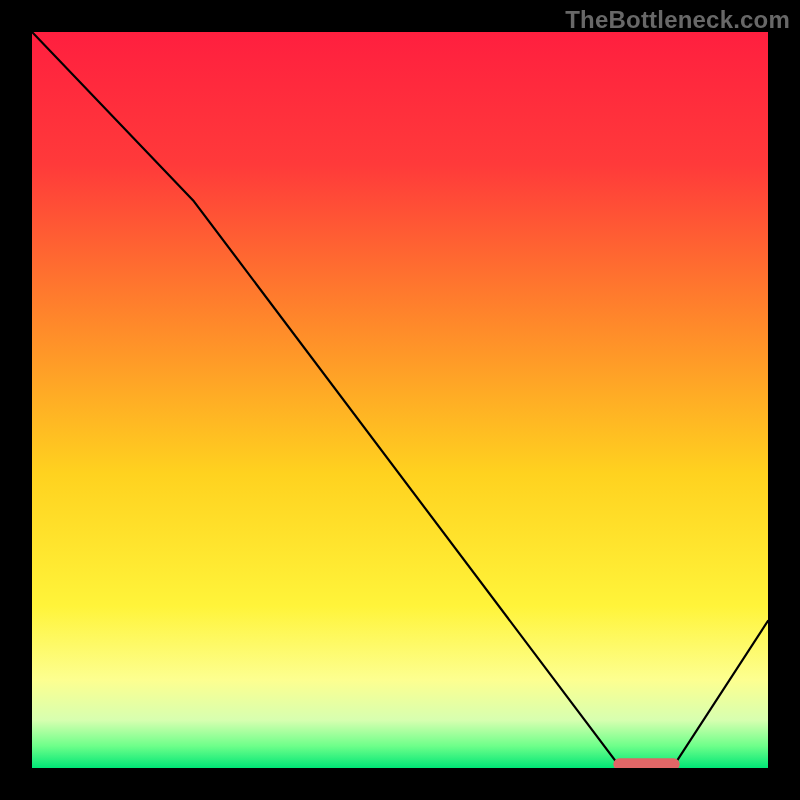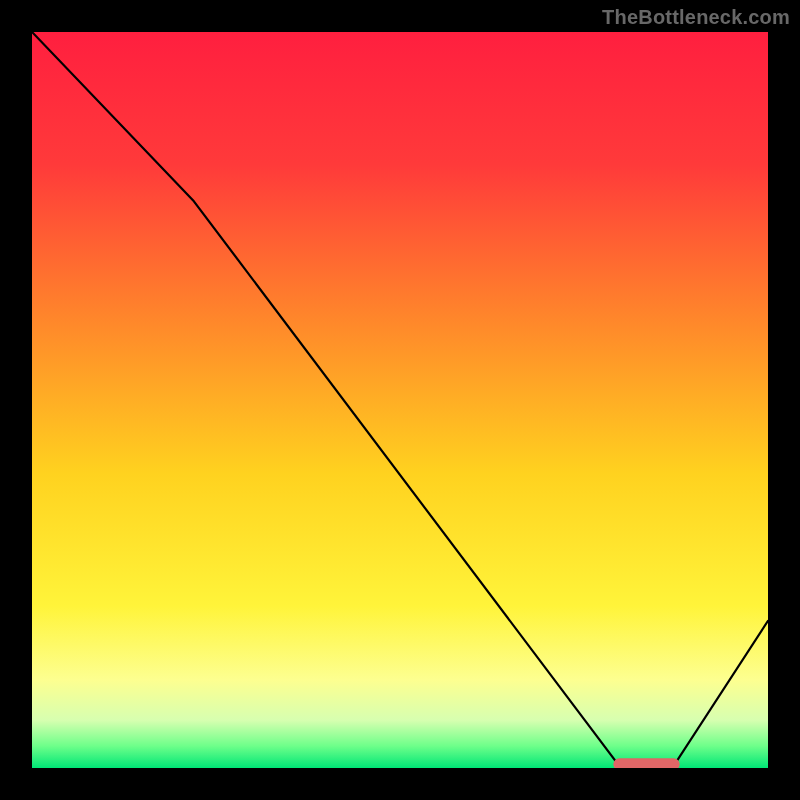--- a/index.html
+++ b/index.html
@@ -22,21 +22,21 @@
     left: 32px;
     top: 32px;
     width: 736px;
     height: 736px;
     overflow: hidden;
   }
   .watermark {
     position: absolute;
     top: 6px;
     right: 10px;
-    font-size: 20px;
+    font-size: 24px;
     font-weight: 600;
     color: #686868;
     letter-spacing: 0.2px;
   }
   svg { display: block; }
 </style>
 </head>
 <body>
 
 <div class="frame">

